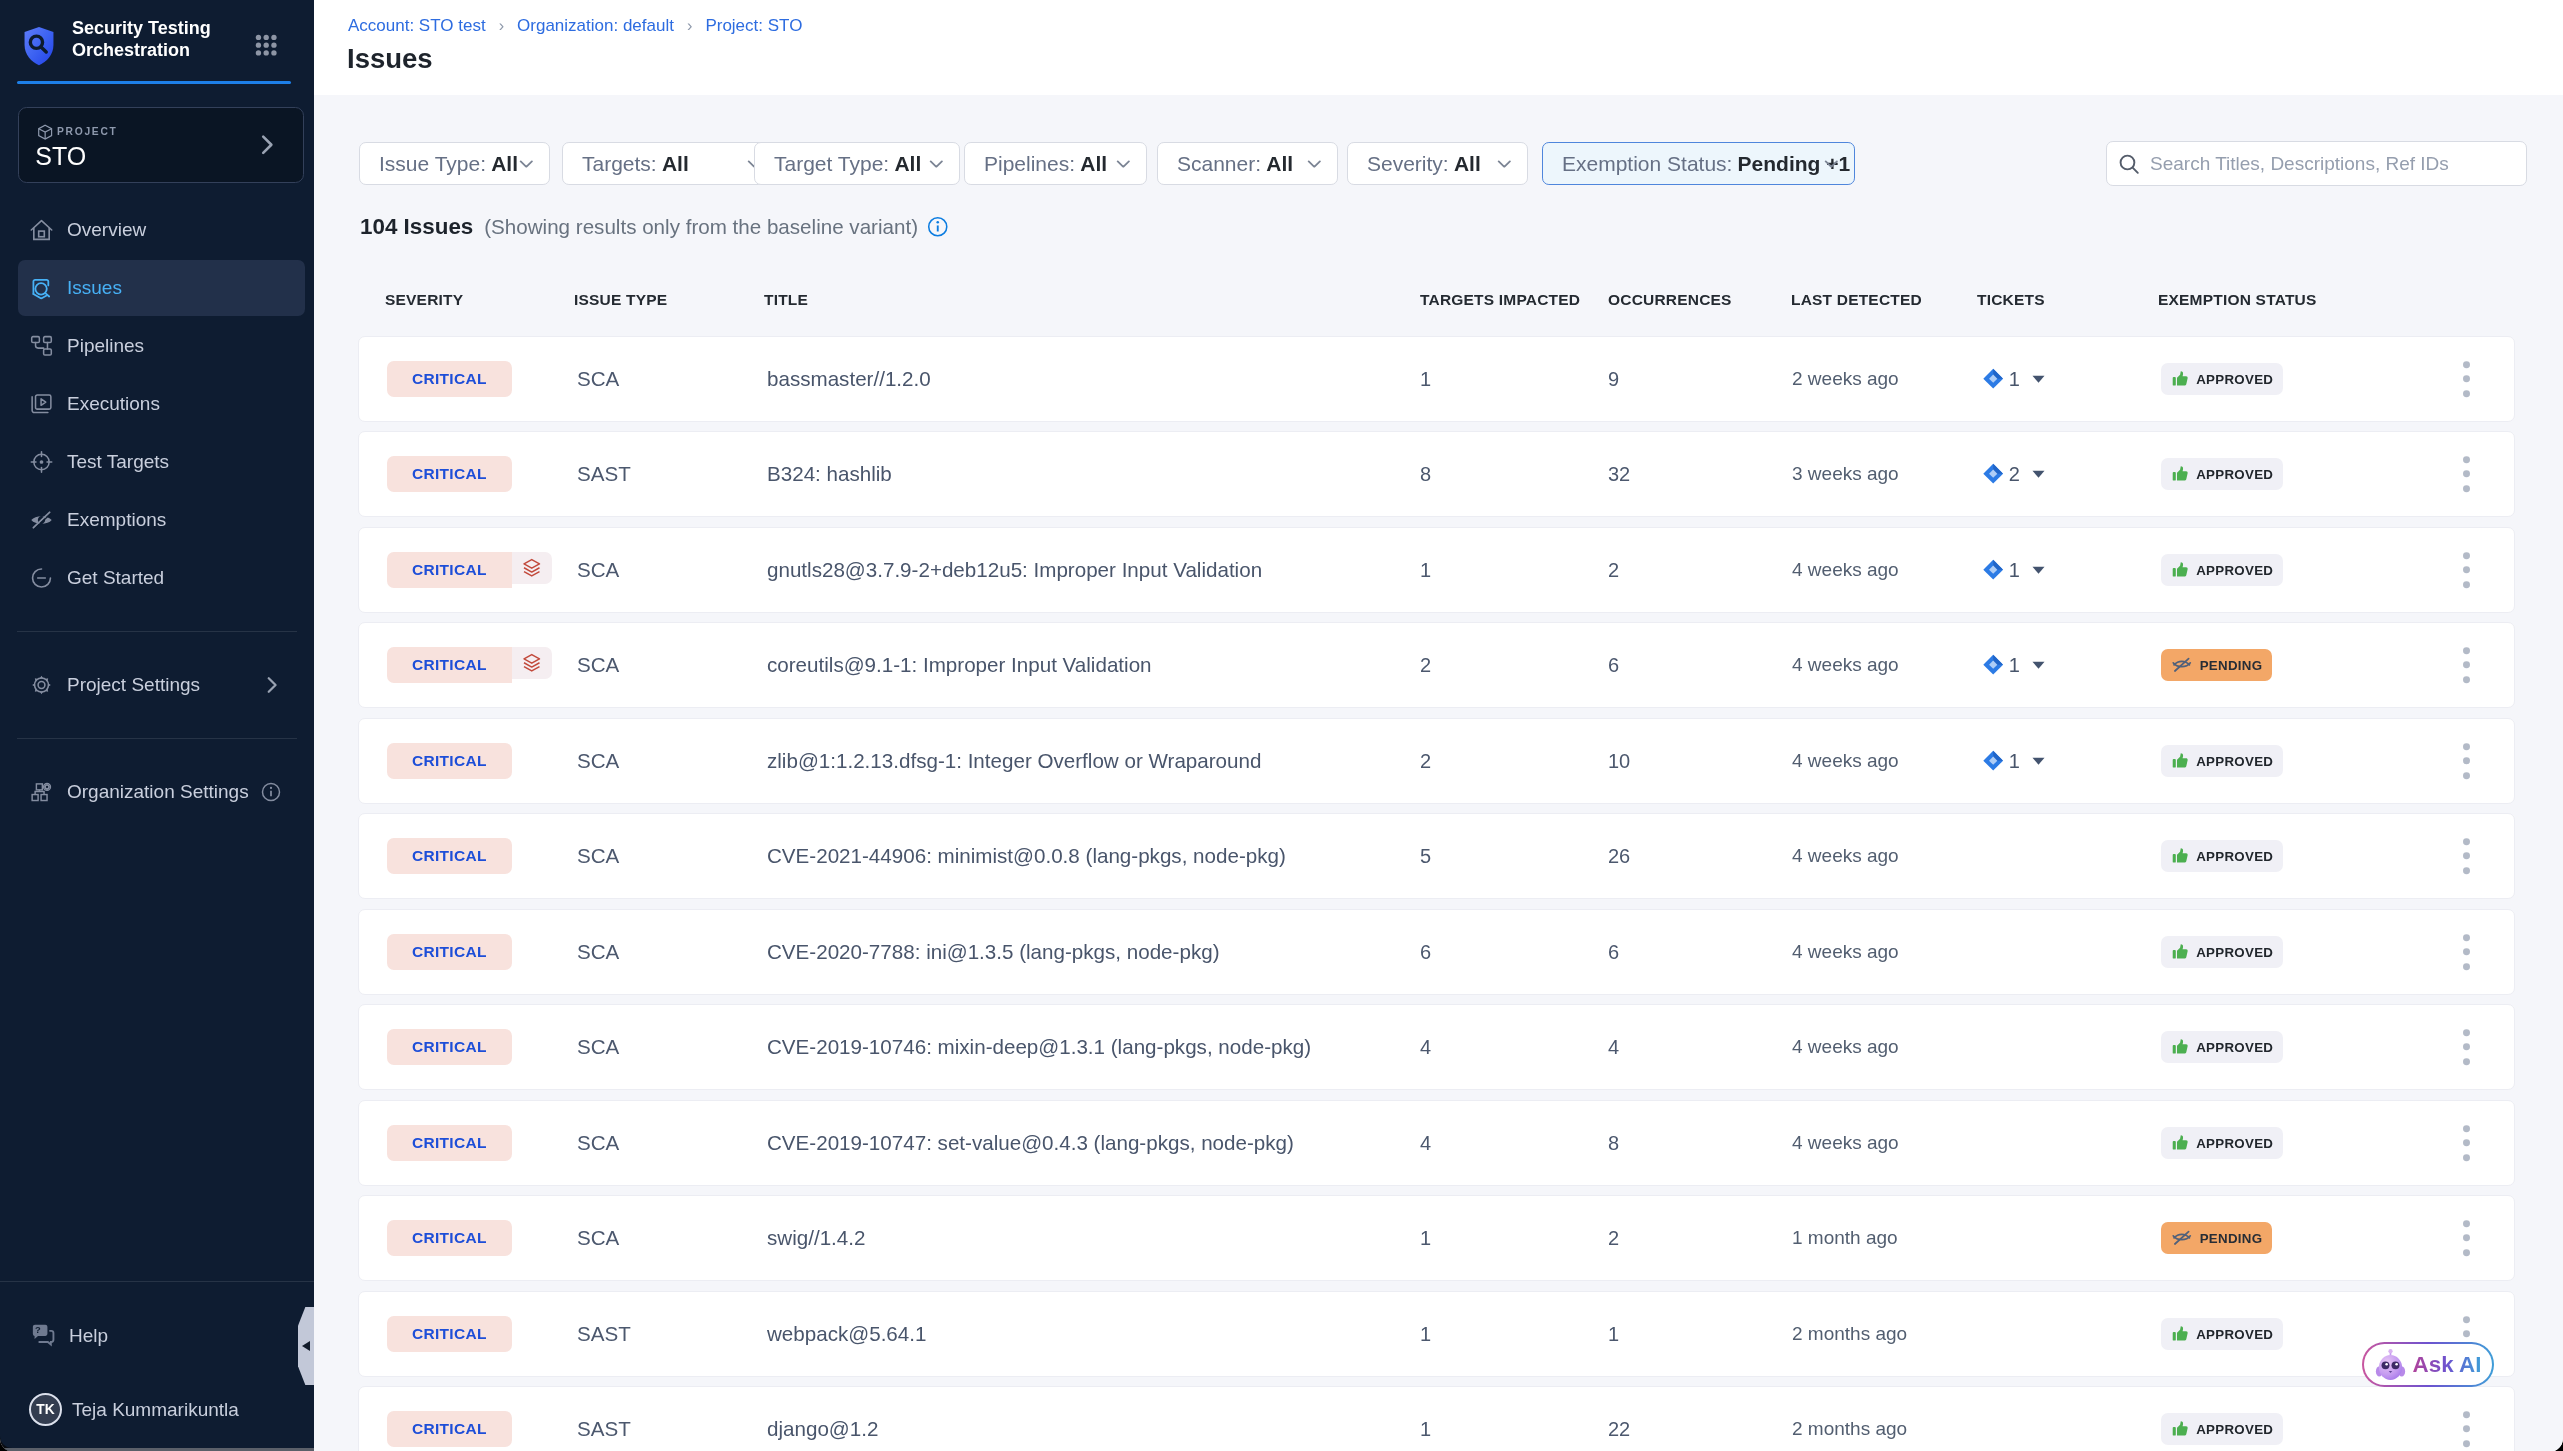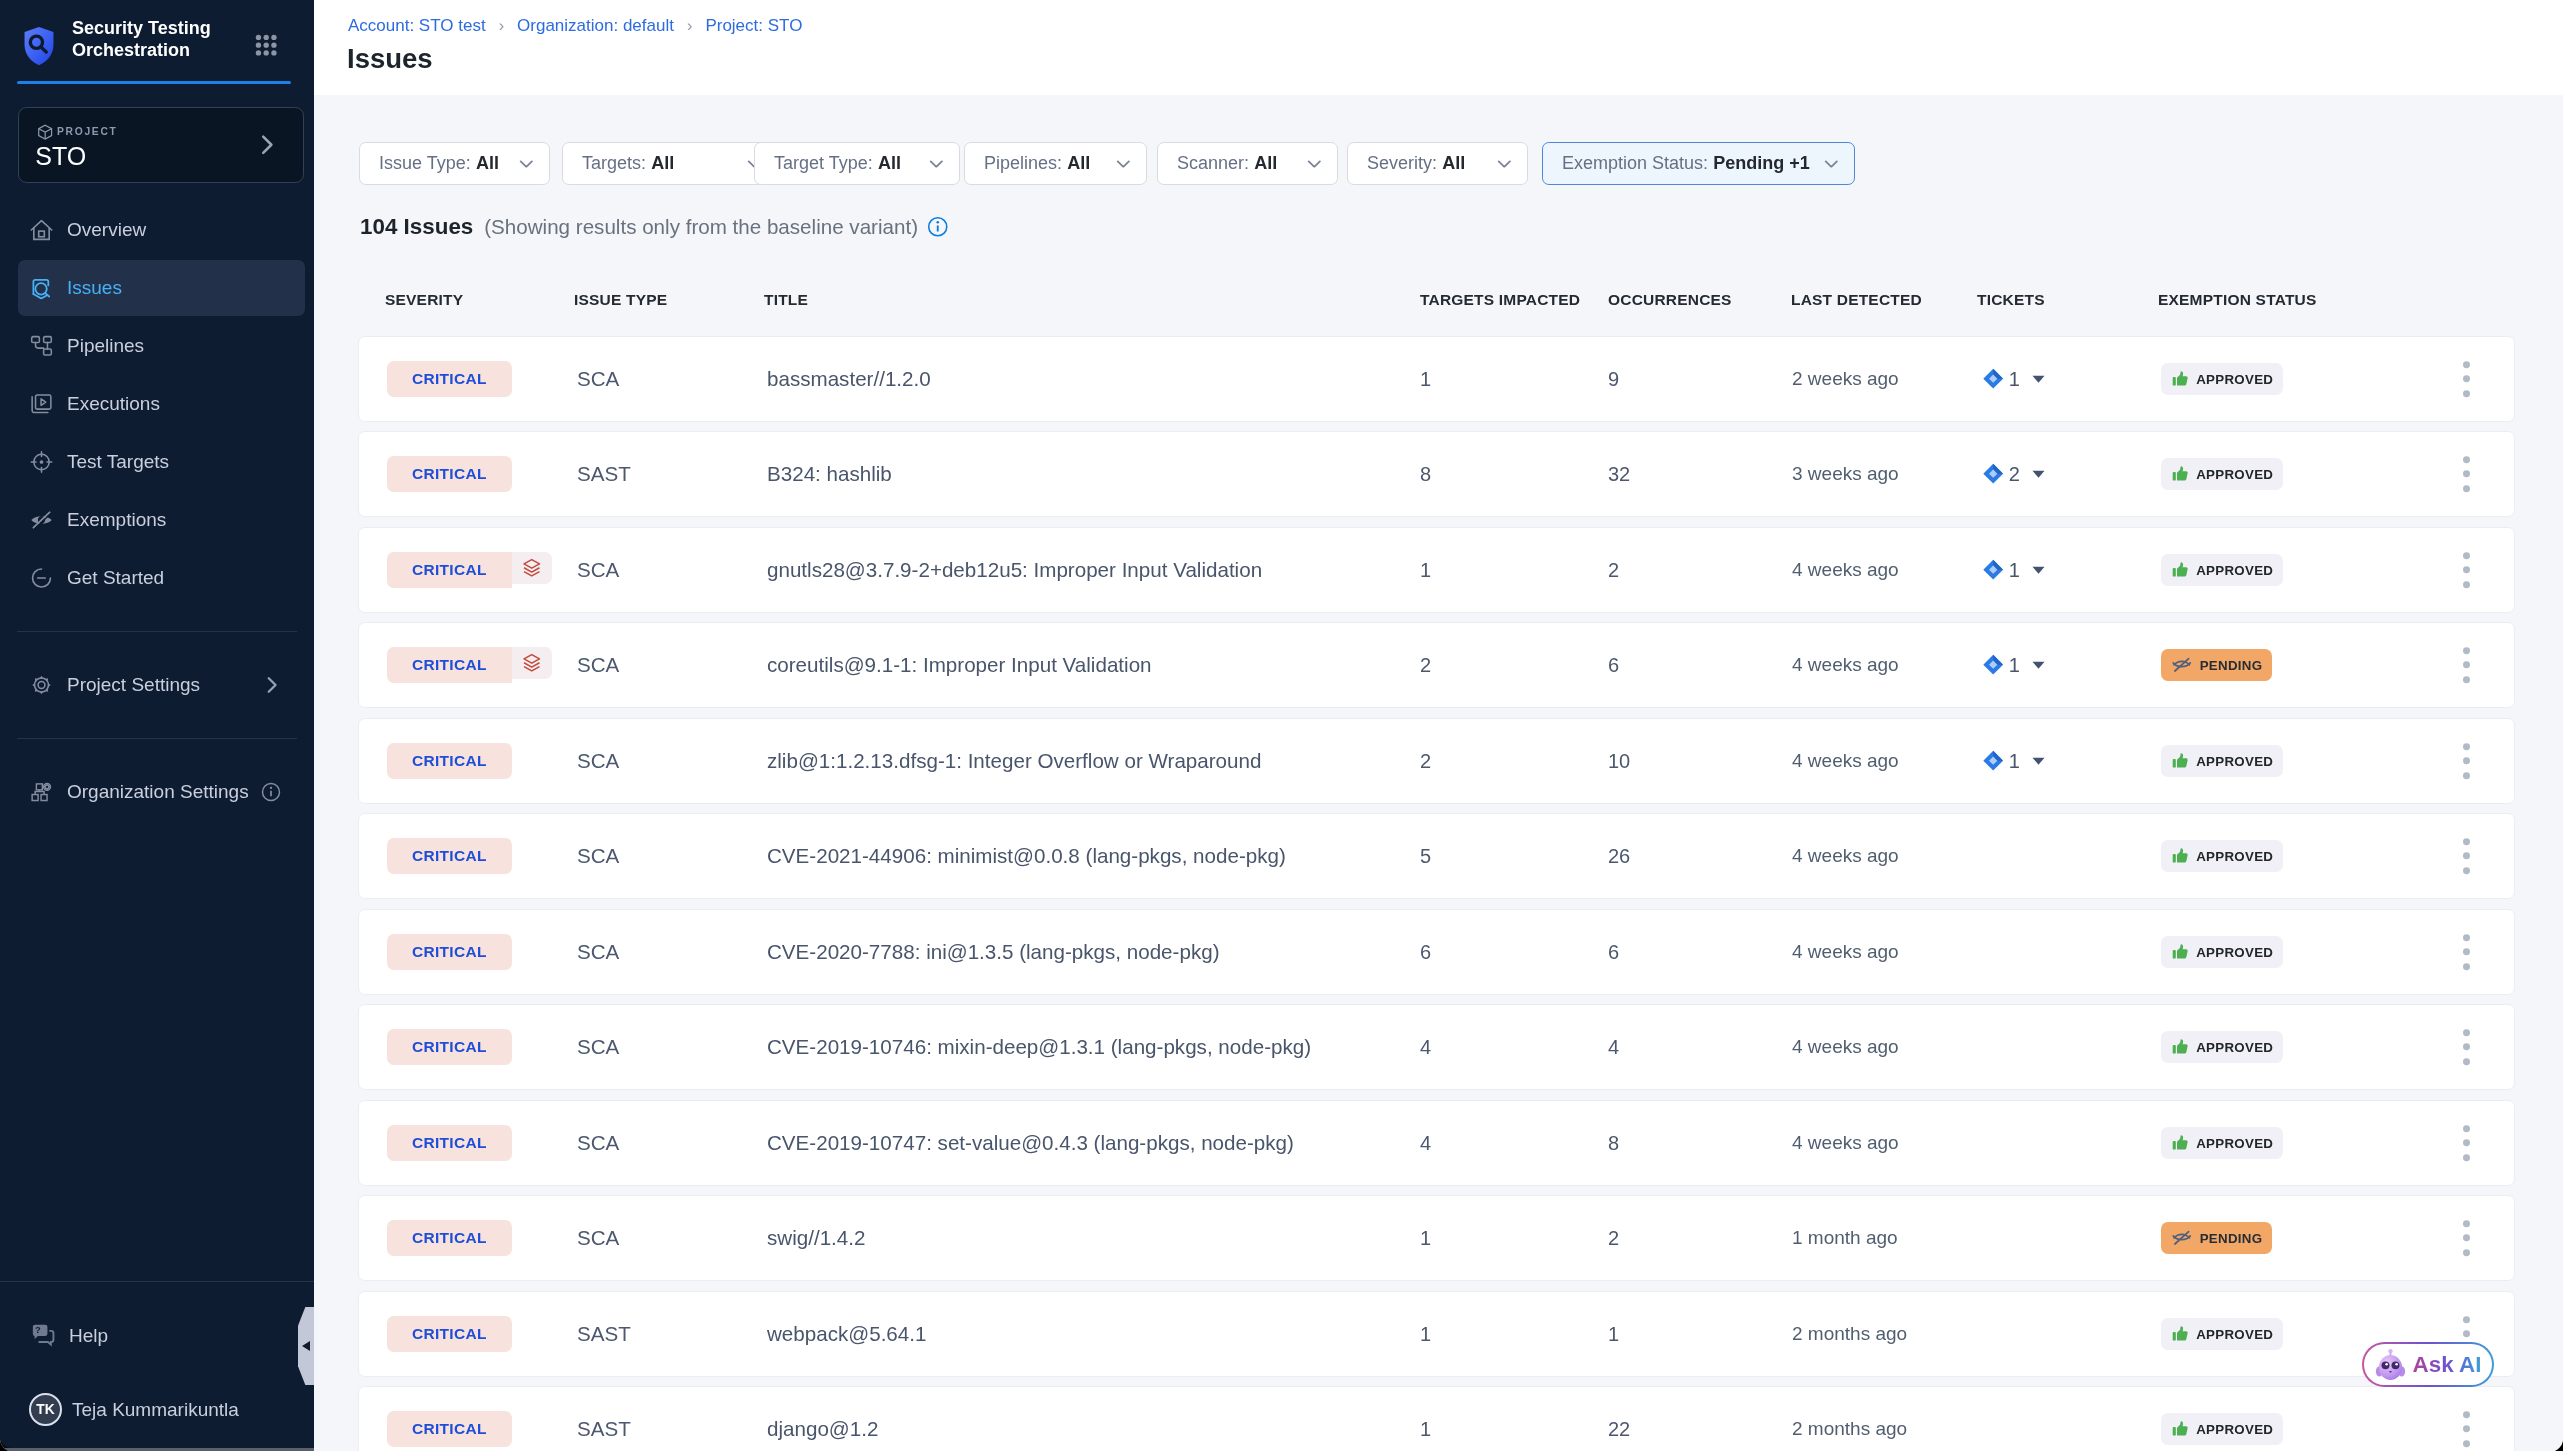--- a/index.html
+++ b/index.html
@@ -41,21 +41,21 @@
 .user-name { position:absolute; left:72px; top:1399px; color:#c9cfdd; font-size:19px; }
 
 .main { position:absolute; left:314px; top:0; width:2249px; height:1452px; }
 .header { position:absolute; left:0; top:0; width:2249px; height:95px; background:#fff; }
 .crumbs { position:absolute; left:34px; top:15.5px; font-size:17px; color:#2d6ce0; }
 .crumbs .sep { color:#8e99ab; padding:0 13px; font-size:16.3px; }
 .page-title { position:absolute; left:33px; top:43px; font-size:27.5px; font-weight:bold; color:#1e242c; }
 .body { position:absolute; left:0; top:95px; width:2249px; height:1357px; background:#f5f6fa; }
 
 .filters { position:absolute; left:0; top:47px; height:43px; width:2249px; }
-.fbtn { position:absolute; top:0; height:43px; background:#fff; border:1.3px solid #d8dbe3; border-radius:6.9px; font-size:18px; color:#667085; display:flex; align-items:center; padding:0 0 0 19px; white-space:nowrap; }
+.fbtn { position:absolute; top:0; height:43px; background:#fff; border:1.3px solid #d8dbe3; border-radius:6.9px; font-size:21px; color:#667085; display:flex; align-items:center; padding:0 0 0 19px; white-space:nowrap; }
 .fbtn b { color:#24292f; margin-left:5.2px; }
 .fbtn svg { position:absolute; right:15.5px; top:50%; transform:translateY(-50%); }
 .fbtn.hl { background:#edf6fc; border-color:#4f86dc; border-width:1.7px; }
 .search { position:absolute; left:1792px; top:46px; width:421px; height:45px; background:#fff; border:1.3px solid #d8dbe3; border-radius:6.9px; }
 .search svg { position:absolute; left:11.2px; top:11.2px; }
 .search .ph { position:absolute; left:43px; top:11.2px; font-size:19px; color:#959eae; }
 .count-line { position:absolute; left:46px; top:119px; font-size:20.6px; color:#68727f; }
 .count-line b { font-size:22.4px; color:#1d232b; margin-right:5.2px; }
 
 .thead { position:absolute; top:196px; left:0; width:2249px; font-size:15.5px; font-weight:bold; color:#242a31; letter-spacing:0.2px; }
@@ -107,20 +107,27 @@
       <div class="fbtn" style="left:843px; width:181px;">Scanner: <b>All</b><svg width="14.6" height="8.6" viewBox="0 0 17 10" fill="none" stroke="#7b8494" stroke-width="2.1" stroke-linecap="round" stroke-linejoin="round">
               <path d="M2 2 L8.5 8.3 L15 2"></path>
             </svg></div>
       <div class="fbtn" style="left:1033px; width:181px;">Severity: <b>All</b><svg width="14.6" height="8.6" viewBox="0 0 17 10" fill="none" stroke="#7b8494" stroke-width="2.1" stroke-linecap="round" stroke-linejoin="round">
               <path d="M2 2 L8.5 8.3 L15 2"></path>
             </svg></div>
       <div class="fbtn hl" style="left:1228px; width:313px;">Exemption Status: <b>Pending +1</b><svg width="14.6" height="8.6" viewBox="0 0 17 10" fill="none" stroke="#7b8494" stroke-width="2.1" stroke-linecap="round" stroke-linejoin="round">
               <path d="M2 2 L8.5 8.3 L15 2"></path>
             </svg></div>
     </div>
+    <div class="search">
+      <svg width="22.4" height="22.4" viewBox="0 0 26 26" fill="none" stroke="#545c6a" stroke-width="2.2">
+            <circle cx="11" cy="11" r="8"></circle>
+            <line x1="17" y1="17" x2="23" y2="23" stroke-linecap="round"></line>
+          </svg>
+      <div class="ph">Search Titles, Descriptions, Ref IDs</div>
+    </div>
     <div class="count-line"><b>104 Issues</b> (Showing results only from the baseline variant)
       <svg width="21.5" height="21.5" viewBox="0 0 25 25" style="vertical-align:-3.4px; margin-left:3.4px;" fill="none" stroke="#0b7ce0" stroke-width="1.8">
             <circle cx="12.5" cy="12.5" r="10.5"></circle>
             <line x1="12.5" y1="11" x2="12.5" y2="18" stroke-width="2.2"></line>
             <circle cx="12.5" cy="7.3" r="1.5" fill="#0b7ce0" stroke="none"></circle>
           </svg>
     </div>
     <div class="thead">
       <span style="left:71px;">SEVERITY</span>
       <span style="left:260px;">ISSUE TYPE</span>

